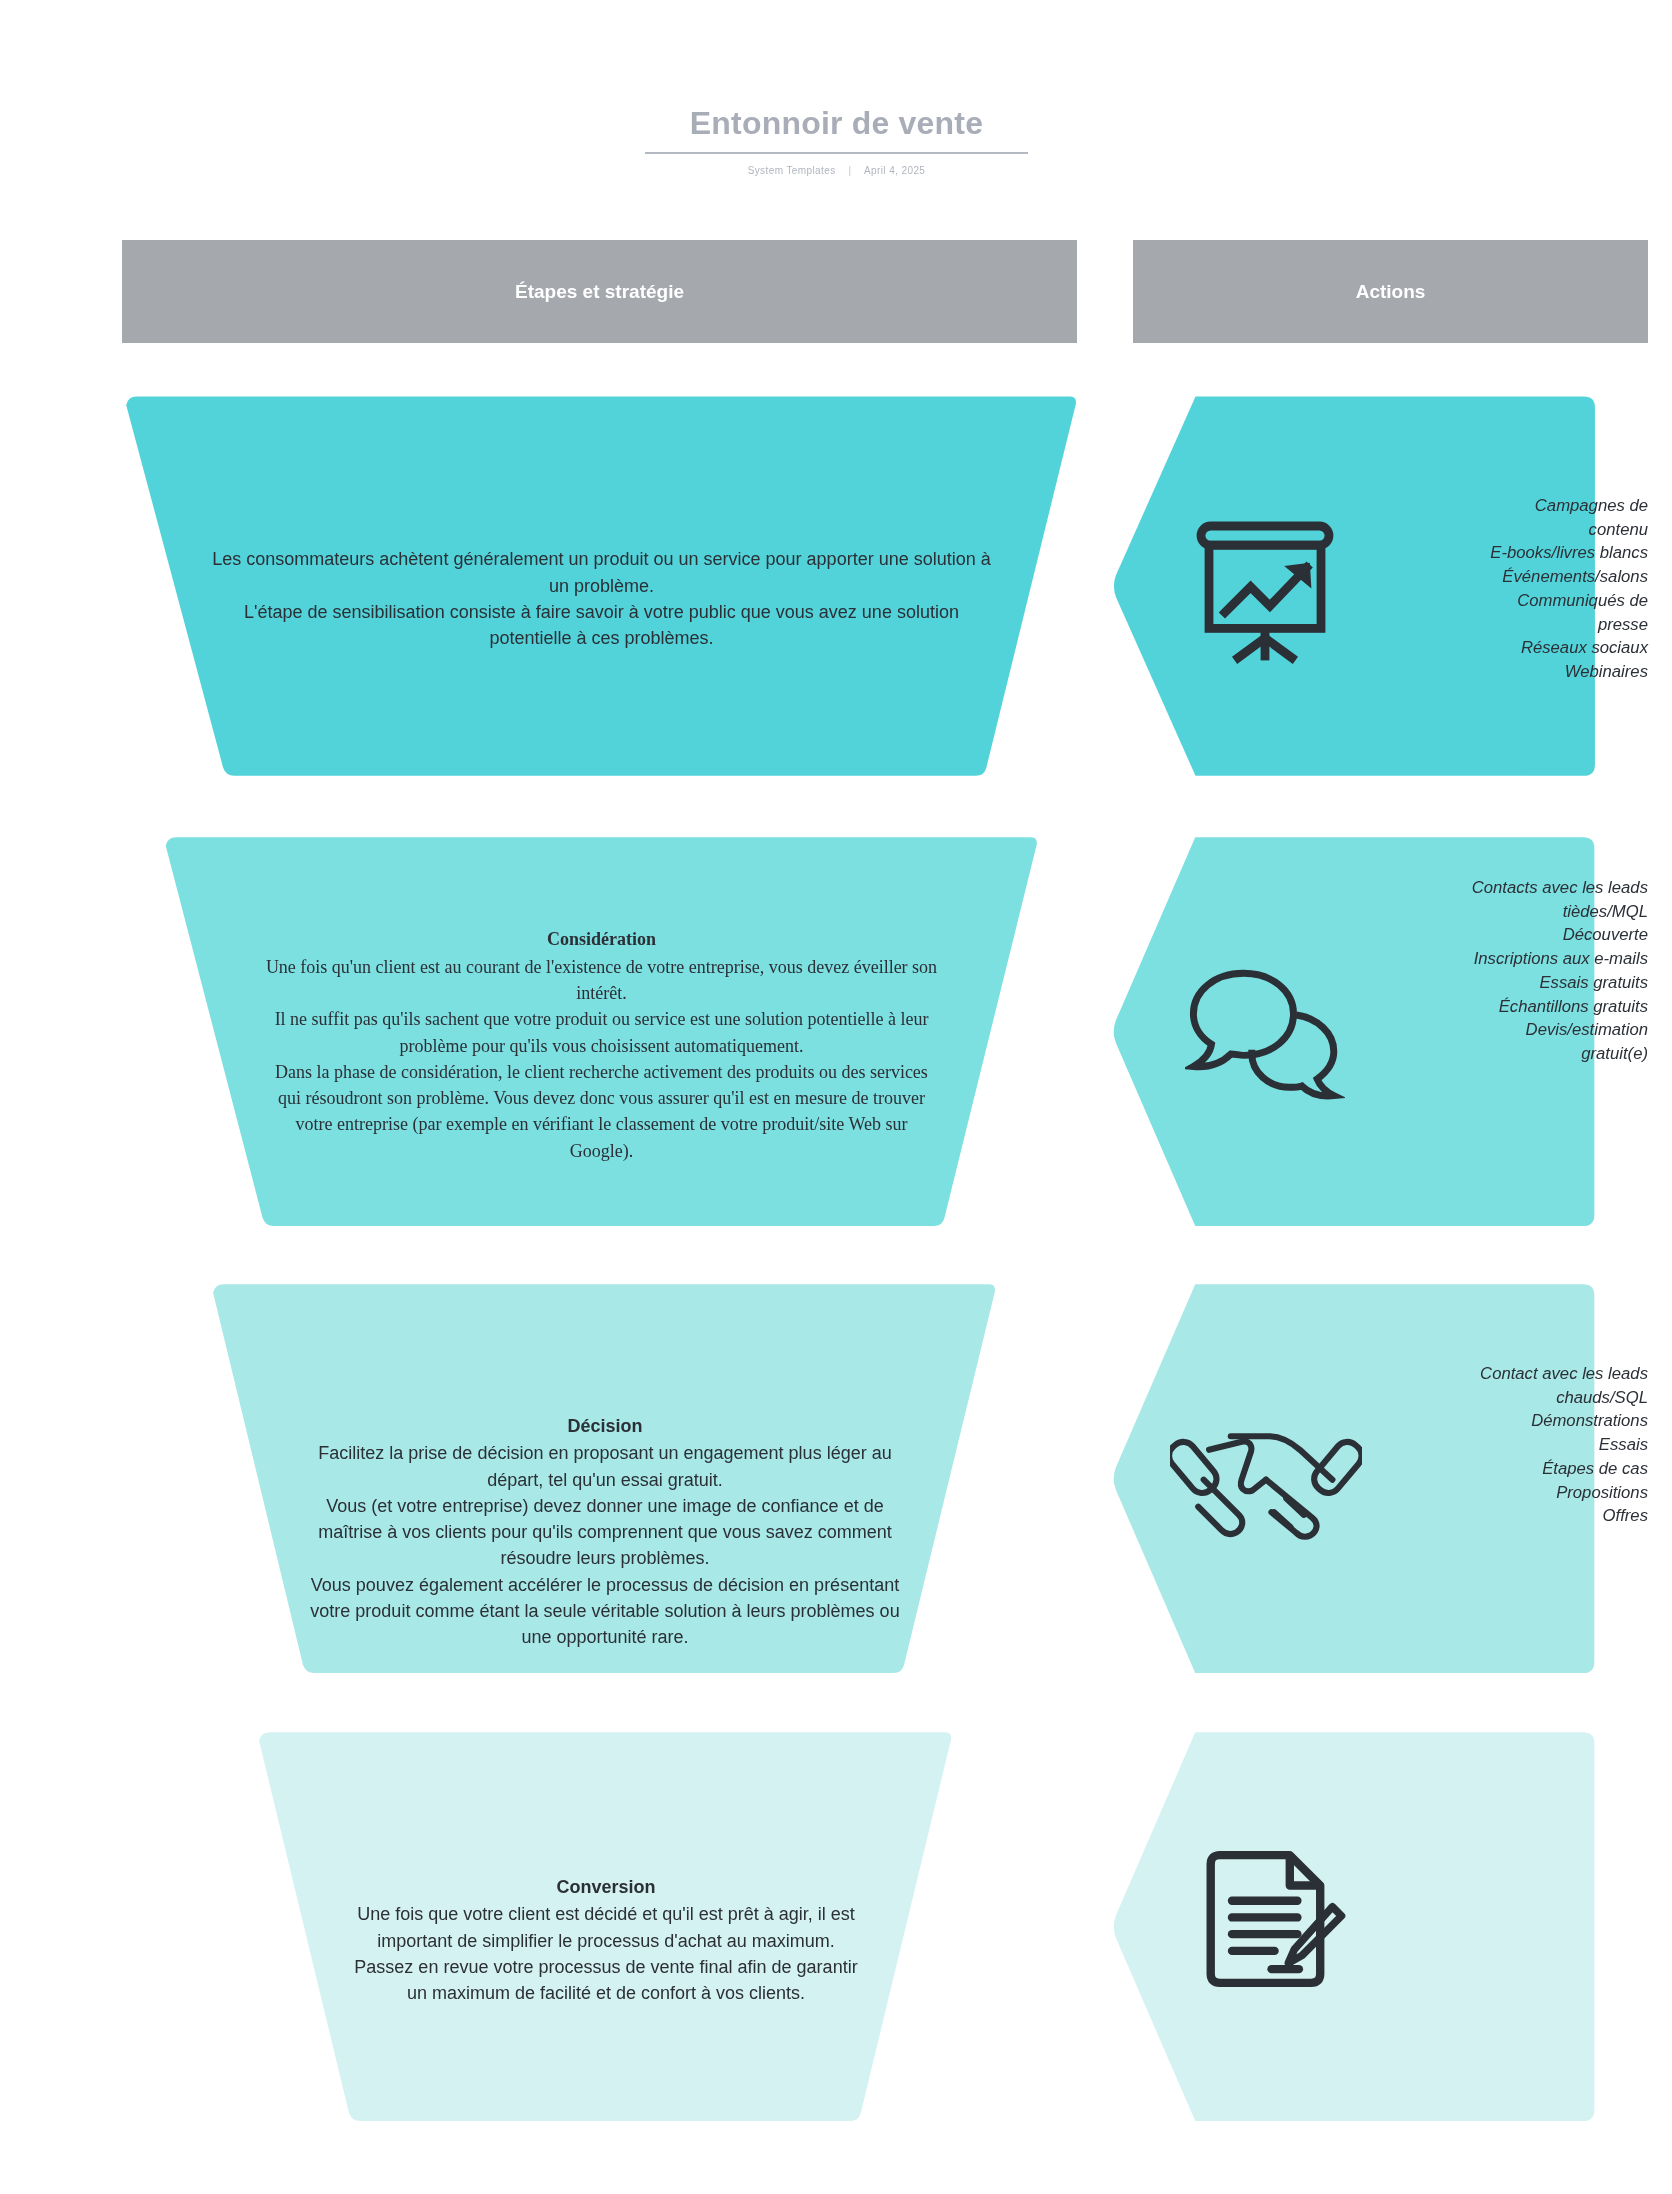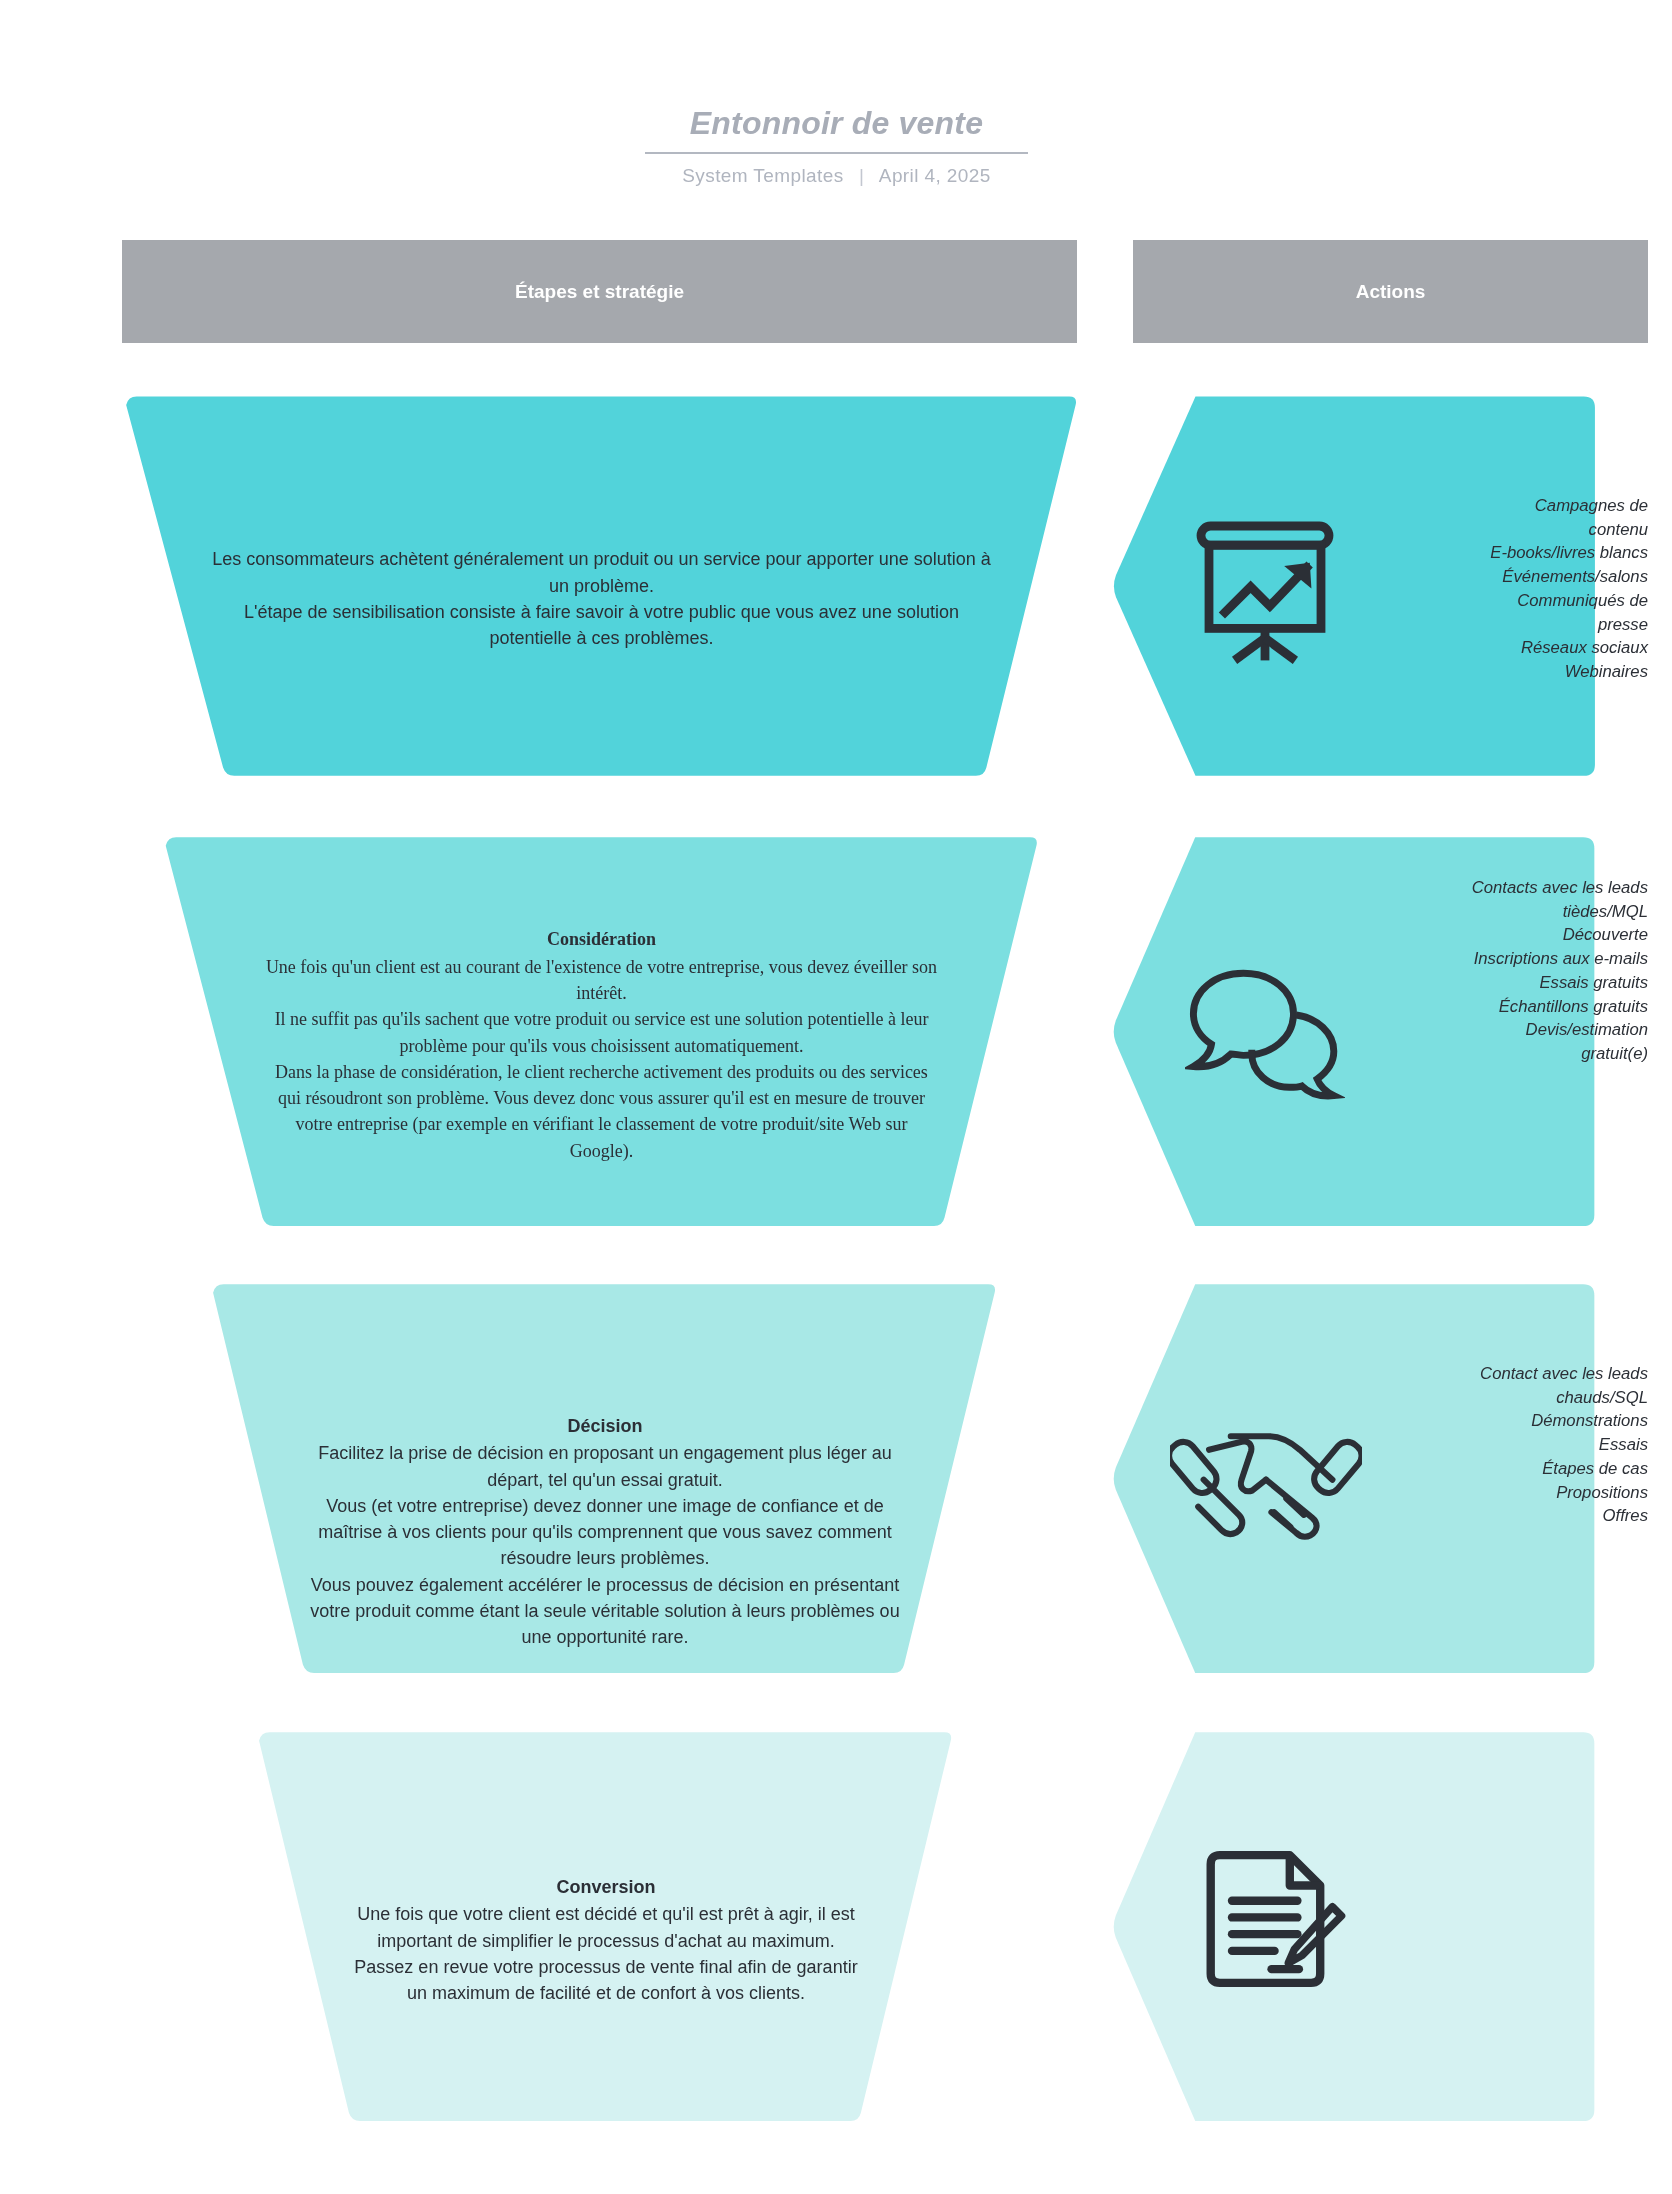--- a/index.html
+++ b/index.html
@@ -30,25 +30,24 @@
   .doc-title {
     font-size: 32px;
     font-weight: 700;
     color: #a8adb7;
     letter-spacing: 0.2px;
     padding-bottom: 9.8px;
     display: inline-block;
     border-bottom: 2.1px solid #b3b8c1;
     padding-left: 45px;
     padding-right: 45px;
-    font-style: italic;
   }
   .doc-sub {
     margin-top: 11px;
-    font-size: 19px;
+    font-size: 10px;
     color: #b0b5bf;
     letter-spacing: 0.4px;
   }
   .doc-sub .divider {
     display: inline-block;
     margin: 0 9.8px;
     color: #c3c7d0;
   }
 
   

